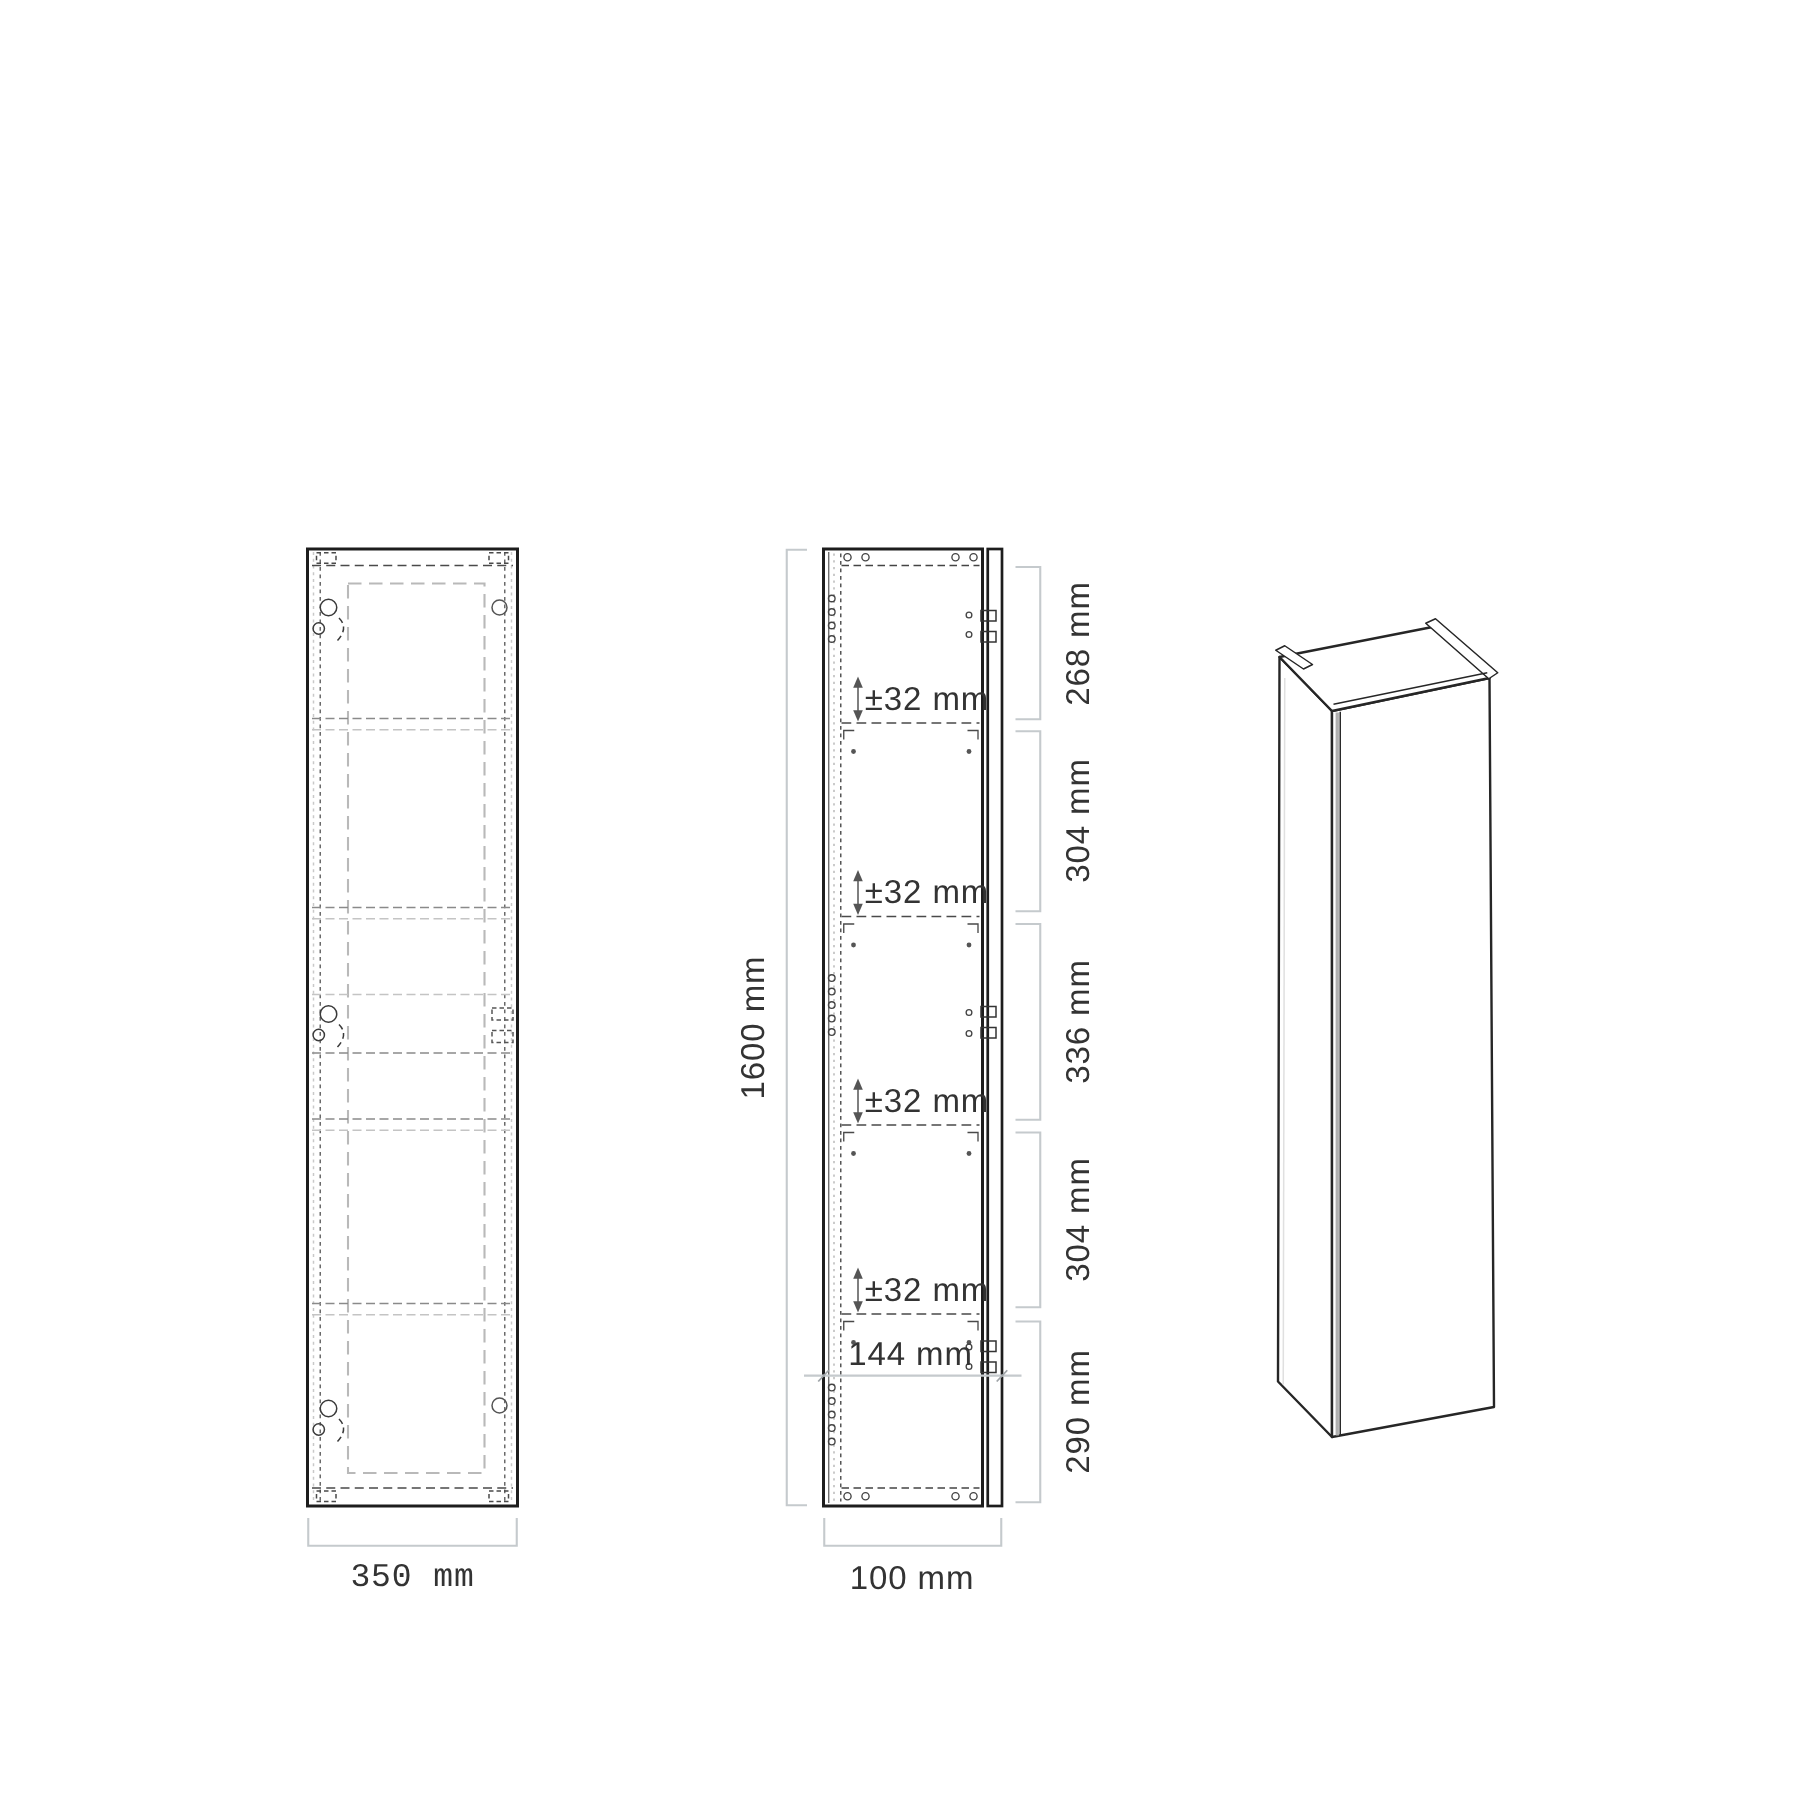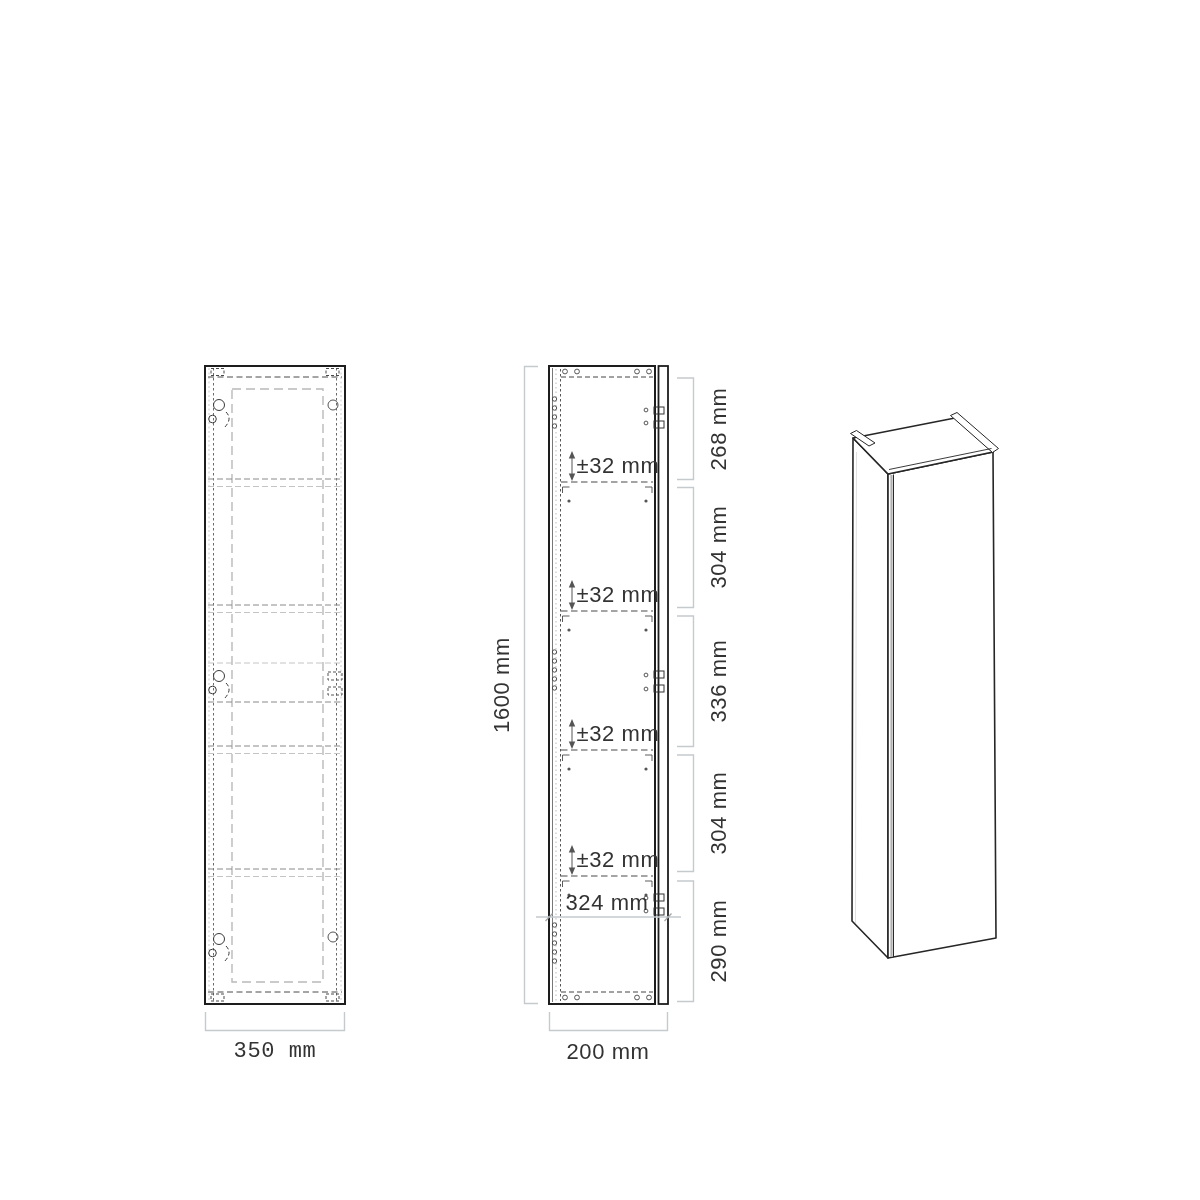--- a/index.html
+++ b/index.html
@@ -189,23 +189,23 @@
     <polygon points="850.5,433.5 856.5,430.5 875,443 869,446" stroke-width="1"></polygon>
     <polygon points="950.5,415.5 957,412.5 998.5,448.5 992.5,452.5" stroke-width="1"></polygon>
     <line x1="889" y1="469.5" x2="991.5" y2="448.5" stroke-width="0.9"></line>
     <line x1="891.5" y1="475" x2="891.5" y2="957" stroke="#b0b0b0" stroke-width="2.2"></line>
     <line x1="893.5" y1="474.5" x2="893.5" y2="957.2" stroke="#2a2a2a" stroke-width="1"></line>
     <line x1="856.5" y1="452" x2="855.5" y2="923" stroke="#e0e0e0" stroke-width="1"></line>
   </g>
 </svg>
 
   <div class="lbl" style="left:275px;top:1052px;font-family:Liberation Mono, monospace;">350 mm</div>
-  <div class="lbl" style="left:608px;top:1052px;">200 mm</div>
+  <div class="lbl" style="left:608px;top:1052px;">100 mm</div>
   <div class="lbl rot" style="left:502px;top:685px;">1600 mm</div>
-  <div class="lbl" style="left:607px;top:903px;">324 mm</div>
+  <div class="lbl" style="left:607px;top:903px;">144 mm</div>
 
   <div class="lbl" style="left:618px;top:466px;">±32 mm</div>
   <div class="lbl" style="left:618px;top:595px;">±32 mm</div>
   <div class="lbl" style="left:618px;top:734px;">±32 mm</div>
   <div class="lbl" style="left:618px;top:860px;">±32 mm</div>
 
   <div class="lbl rot" style="left:719px;top:429px;">268 mm</div>
   <div class="lbl rot" style="left:719px;top:547px;">304 mm</div>
   <div class="lbl rot" style="left:719px;top:681px;">336 mm</div>
   <div class="lbl rot" style="left:719px;top:813px;">304 mm</div>

